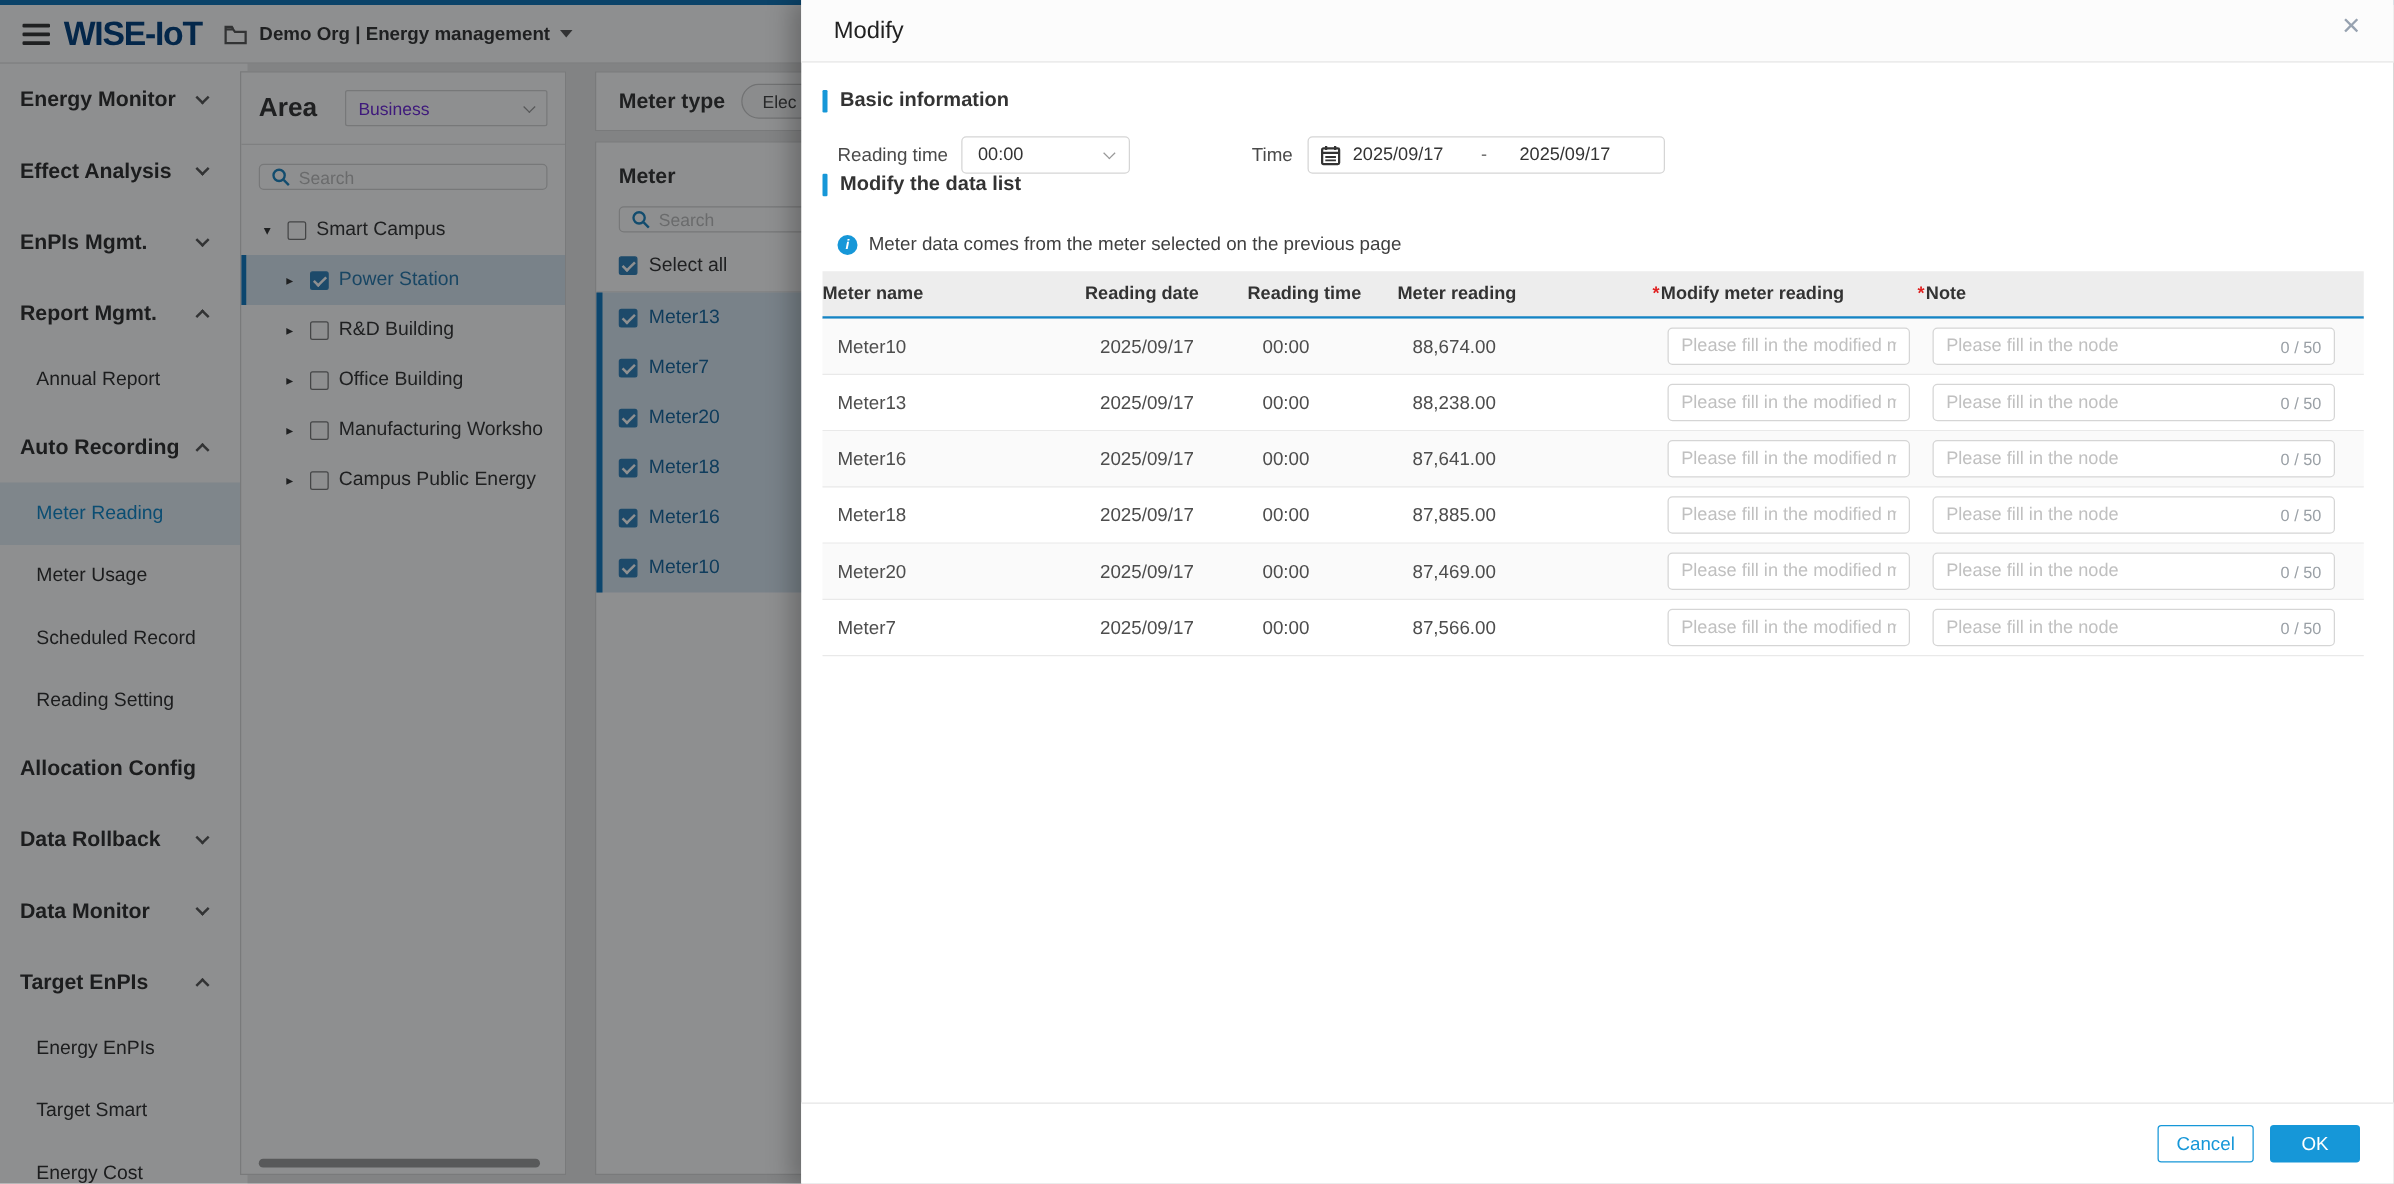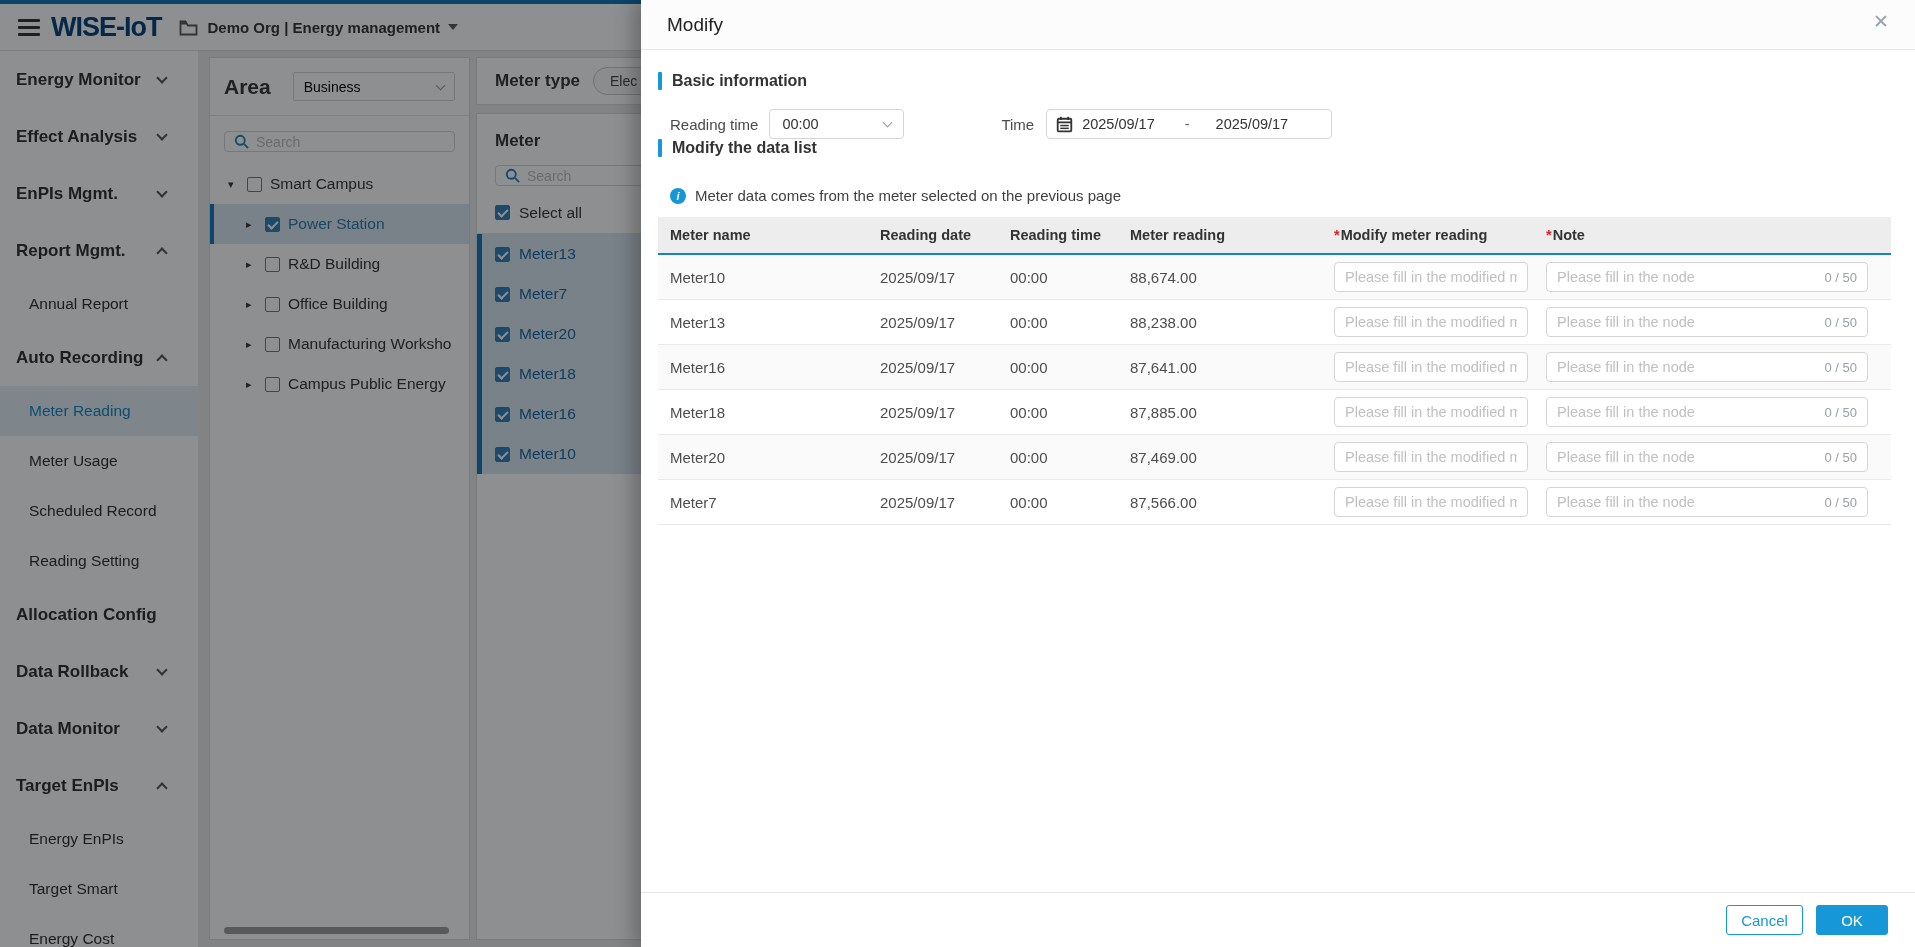--- a/index.html
+++ b/index.html
@@ -25,25 +25,25 @@
   .side-item { position:relative; display:flex; align-items:center; cursor:pointer; color:#2e2e2e; }
   .side-item.top { height:57px; padding-left:16px; font-size:17px; font-weight:bold; }
   .side-item.sub { height:50px; padding-left:29px; font-size:15.5px; }
   .side-item.selected { background:#e4eef6; color:#0e86c8; }
   .chev { position:absolute; right:32px; width:8px; height:8px; border-right:2px solid #555; border-bottom:2px solid #555; }
   .chev.down { transform:rotate(45deg); margin-top:-4px; }
   .chev.up { transform:rotate(-135deg); margin-top:4px; }
 
   
   .card { background:#fff; border:1px solid #d9d9d9; }
-  .area-card { position:absolute; left:209px; top:6px; bottom:7px; width:261px; overflow:hidden; }
+  .area-card { position:absolute; left:192px; top:6px; bottom:7px; width:261px; overflow:hidden; }
   .area-head { height:58px; border-bottom:1px solid #e3e3e3; display:flex; align-items:center; padding:0 14px; }
   .area-title { font-size:21px; font-weight:bold; color:#333; }
   .scope-select { margin-left:22px; flex:1; height:29px; border:1px solid #d4d4d4; border-radius:2px;
-                  display:flex; align-items:center; padding:0 10px; font-size:14px; color:#000000; cursor:pointer; }
+                  display:flex; align-items:center; padding:0 10px; font-size:14px; color:#6d28d9; cursor:pointer; }
   .scope-select .sel-caret { margin-left:auto; }
   .sel-caret { width:7px; height:7px; border-right:1.6px solid #999; border-bottom:1.6px solid #999; transform:rotate(45deg); margin-top:-3px; }
 
   .search-box { margin:15px 14px 0 14px; height:21px; border:1px solid #d4d4d4; border-radius:4px;
                 display:flex; align-items:center; padding:0 9px; gap:7px; background:#fff; }
   .search-box input { border:none; outline:none; flex:1; font-size:14px; color:#333; font-family:inherit; min-width:0; }
   .search-box input::placeholder { color:#bdbdbd; }
 
   .tree { margin-top:12px; }
   .tree-row { height:40px; display:flex; align-items:center; gap:8px; font-size:15.5px; color:#333; cursor:pointer; padding-left:18px; }
@@ -99,34 +99,34 @@
   .date-box .dsep { margin:0 26px 0 30px; color:#666; }
 
   .info-row { margin-top:30px; display:flex; align-items:center; gap:9px; padding-left:12px; }
   .info-ic { width:16px; height:16px; border-radius:50%; background:#1697d8; color:#fff; font-size:11px; font-weight:bold;
              font-style:italic; display:flex; align-items:center; justify-content:center; flex:none; }
   .info-txt { font-size:15px; color:#3f3f3f; }
 
   .dtable { margin-top:13px; width:1233px; }
   .thead, .trow { display:grid; grid-template-columns:210px 130px 120px 204px 212px 1fr; align-items:center; }
   .thead { height:38px; background:#ededed; border-bottom:2px solid #1584c4; font-size:14.5px; font-weight:bold; color:#333; }
-  .thead > div { padding-left:12px; }
+  .thead > div { }
   .req { color:#e02020; margin-right:1px; }
   .trow { height:45px; border-bottom:1px solid #e9e9e9; font-size:15px; color:#4d4d4d; }
   .trow:nth-child(odd) { background:#fafafa; }
   .trow > div { padding-left:12px; }
   .mini-input { width:194px; height:30px; border:1px solid #d5d5d5; border-radius:4px; padding:0 10px;
                 font-size:14.5px; color:#333; font-family:inherit; outline:none; background:#fff; }
   .mini-input::placeholder, .note-wrap input::placeholder { color:#c0c0c0; }
   .note-wrap { width:322px; height:30px; border:1px solid #d5d5d5; border-radius:4px; display:flex; align-items:center;
                padding:0 10px; background:#fff; }
   .note-wrap input { border:none; outline:none; flex:1; font-size:14.5px; color:#333; font-family:inherit; min-width:0; }
   .note-counter { font-size:13px; color:#9aa0a6; flex:none; }
 
-  .m-footer { position:absolute; left:0; right:0; bottom:0; height:55px; border-top:1px solid #e5e5e5;
+  .m-footer { position:absolute; left:0; right:0; bottom:0; height:65px; border-top:1px solid #e5e5e5;
               display:flex; align-items:center; justify-content:flex-end; gap:13px; padding-right:27px; background:#fff; }
   .btn { height:30px; border-radius:3px; font-size:15px; display:flex; align-items:center; justify-content:center;
          cursor:pointer; font-family:inherit; }
   .btn-cancel { width:77px; background:#fff; border:1px solid #1697d8; color:#1697d8; }
   .btn-ok { width:72px; background:#1697d8; border:1px solid #1697d8; color:#fff; }
 </style>
 </head>
 <body>
 
 <div class="app">

